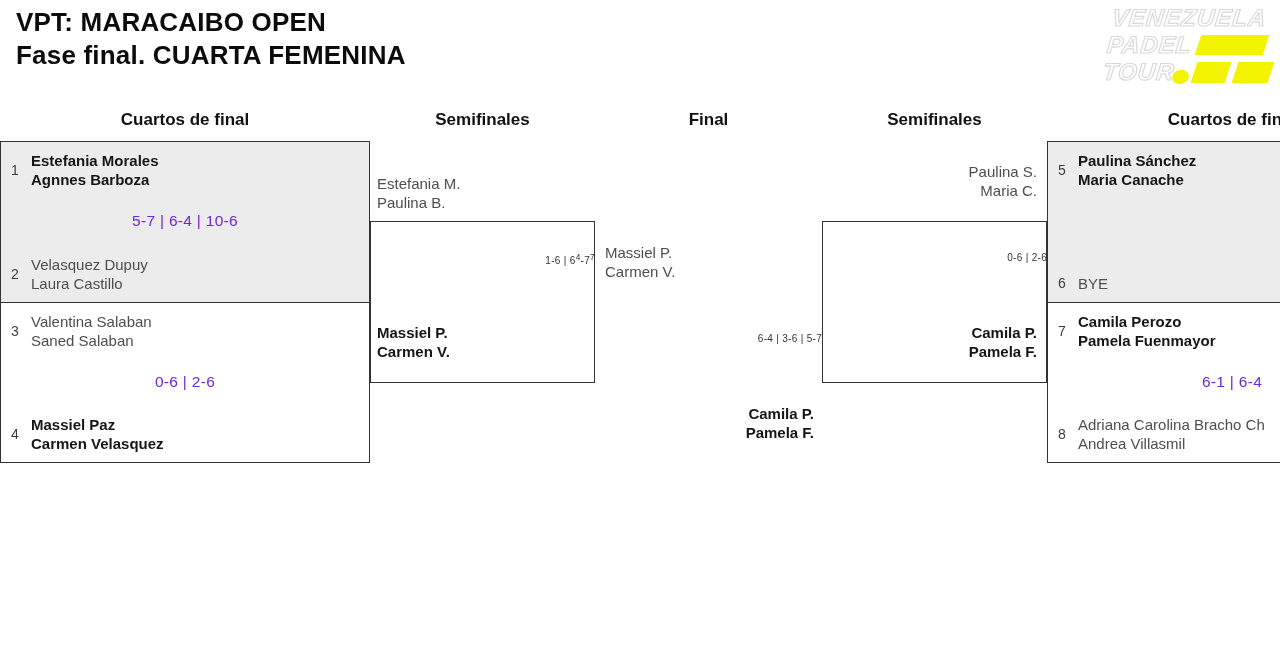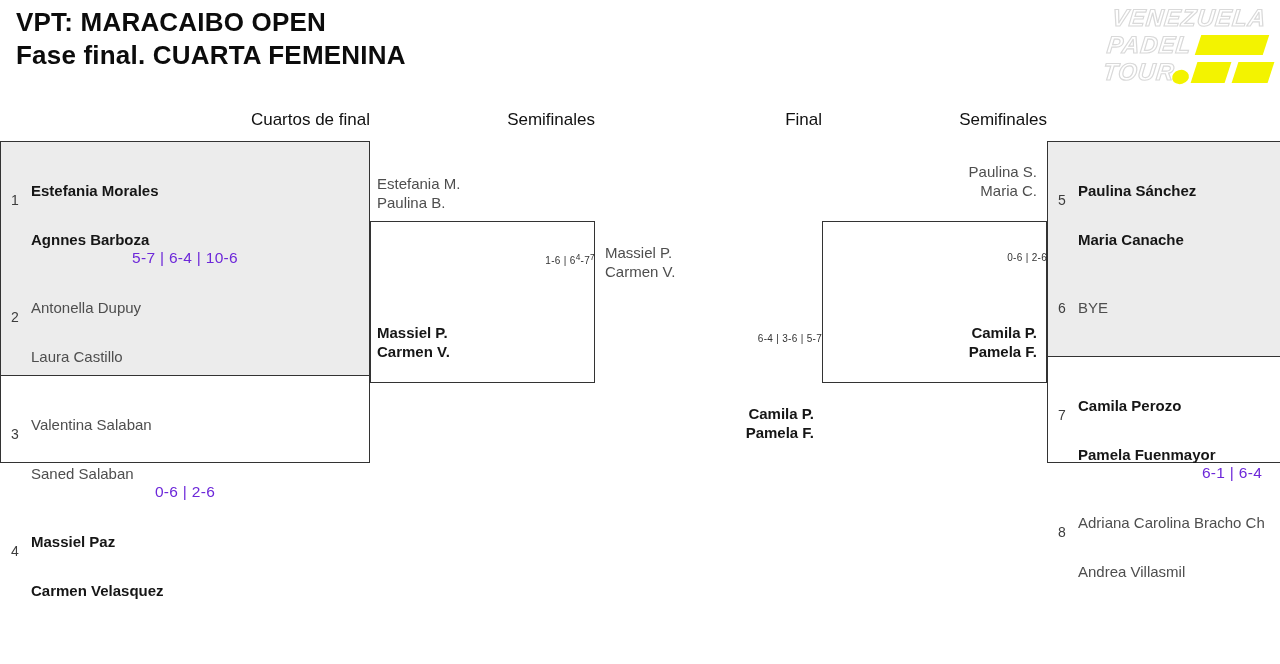--- a/index.html
+++ b/index.html
@@ -32,22 +32,22 @@
   .logo-shape { position: absolute; transform: skewX(-18deg); }
   #logo-bar-big { left: 96px;  top: 31px; width: 68px; height: 20px; }
   #logo-bar-sm  { left: 92px;  top: 58px; width: 34px; height: 21px; }
   #logo-bar-sm2 { left: 133px; top: 58px; width: 36px; height: 21px; }
   #logo-dot { position: absolute; left: 70px; top: 66px; width: 17px; height: 14px;
               border-radius: 50%; transform: rotate(-15deg); }
 
   
   .round-header {
     position: absolute; top: 110px;
-    font-size: 17px; font-weight: 400; color: #111;
-    text-align: right; white-space: nowrap;
+    font-size: 17px; font-weight: 700; color: #111;
+    text-align: center; white-space: nowrap;
   }
   #rh-qf-left  { left: 0;      width: 370px; }
   #rh-sf-left  { left: 370px;  width: 225px; }
   #rh-final    { left: 595px;  width: 227px; }
   #rh-sf-right { left: 822px;  width: 225px; }
   #rh-qf-right { left: 1047px; width: 370px; }
 
   
   .qf-box {
     position: absolute; top: 141px; width: 370px; height: 322px;
@@ -67,21 +67,21 @@
     position: absolute; top: 221px; width: 225px; height: 162px;
     border: 1.5px solid #333; box-sizing: border-box;
   }
   #sf-left-box  { left: 370px; }
   #sf-right-box { left: 822px; }
 
   
   .team-row { display: flex; align-items: center; gap: 4px; }
   .seed { width: 16px; flex: none; font-size: 14px; color: #3d3d3d; }
   .players { font-size: 15px; line-height: 19px; white-space: nowrap; }
-  .players .pl { display: block; margin-top: 30px; }
+  .players .pl { display: block; }
   .players.w { font-weight: 700; color: #161616; }
   .players.l { font-weight: 400; color: #4e4e4e; }
   .score {
     text-align: center; font-size: 15.5px; color: #6d28d9;
     letter-spacing: 0.3px; min-height: 19px;
   }
 
   .float-team { position: absolute; font-size: 15px; line-height: 19px; white-space: nowrap; }
   .float-team .pl { display: block; }
   .float-team.w { font-weight: 700; color: #161616; }
@@ -130,21 +130,21 @@
       <span class="seed">1</span>
       <span class="players w">
         <span class="pl">Estefania Morales</span>
         <span class="pl">Agnnes Barboza</span>
       </span>
     </div>
     <div class="score">5-7 | 6-4 | 10-6</div>
     <div class="team-row">
       <span class="seed">2</span>
       <span class="players l">
-        <span class="pl">Antonella Dupuy</span>
+        <span class="pl">Velasquez Dupuy</span>
         <span class="pl">Laura Castillo</span>
       </span>
     </div>
   </div>
   <div class="match-half">
     <div class="team-row">
       <span class="seed">3</span>
       <span class="players l">
         <span class="pl">Valentina Salaban</span>
         <span class="pl">Saned Salaban</span>

